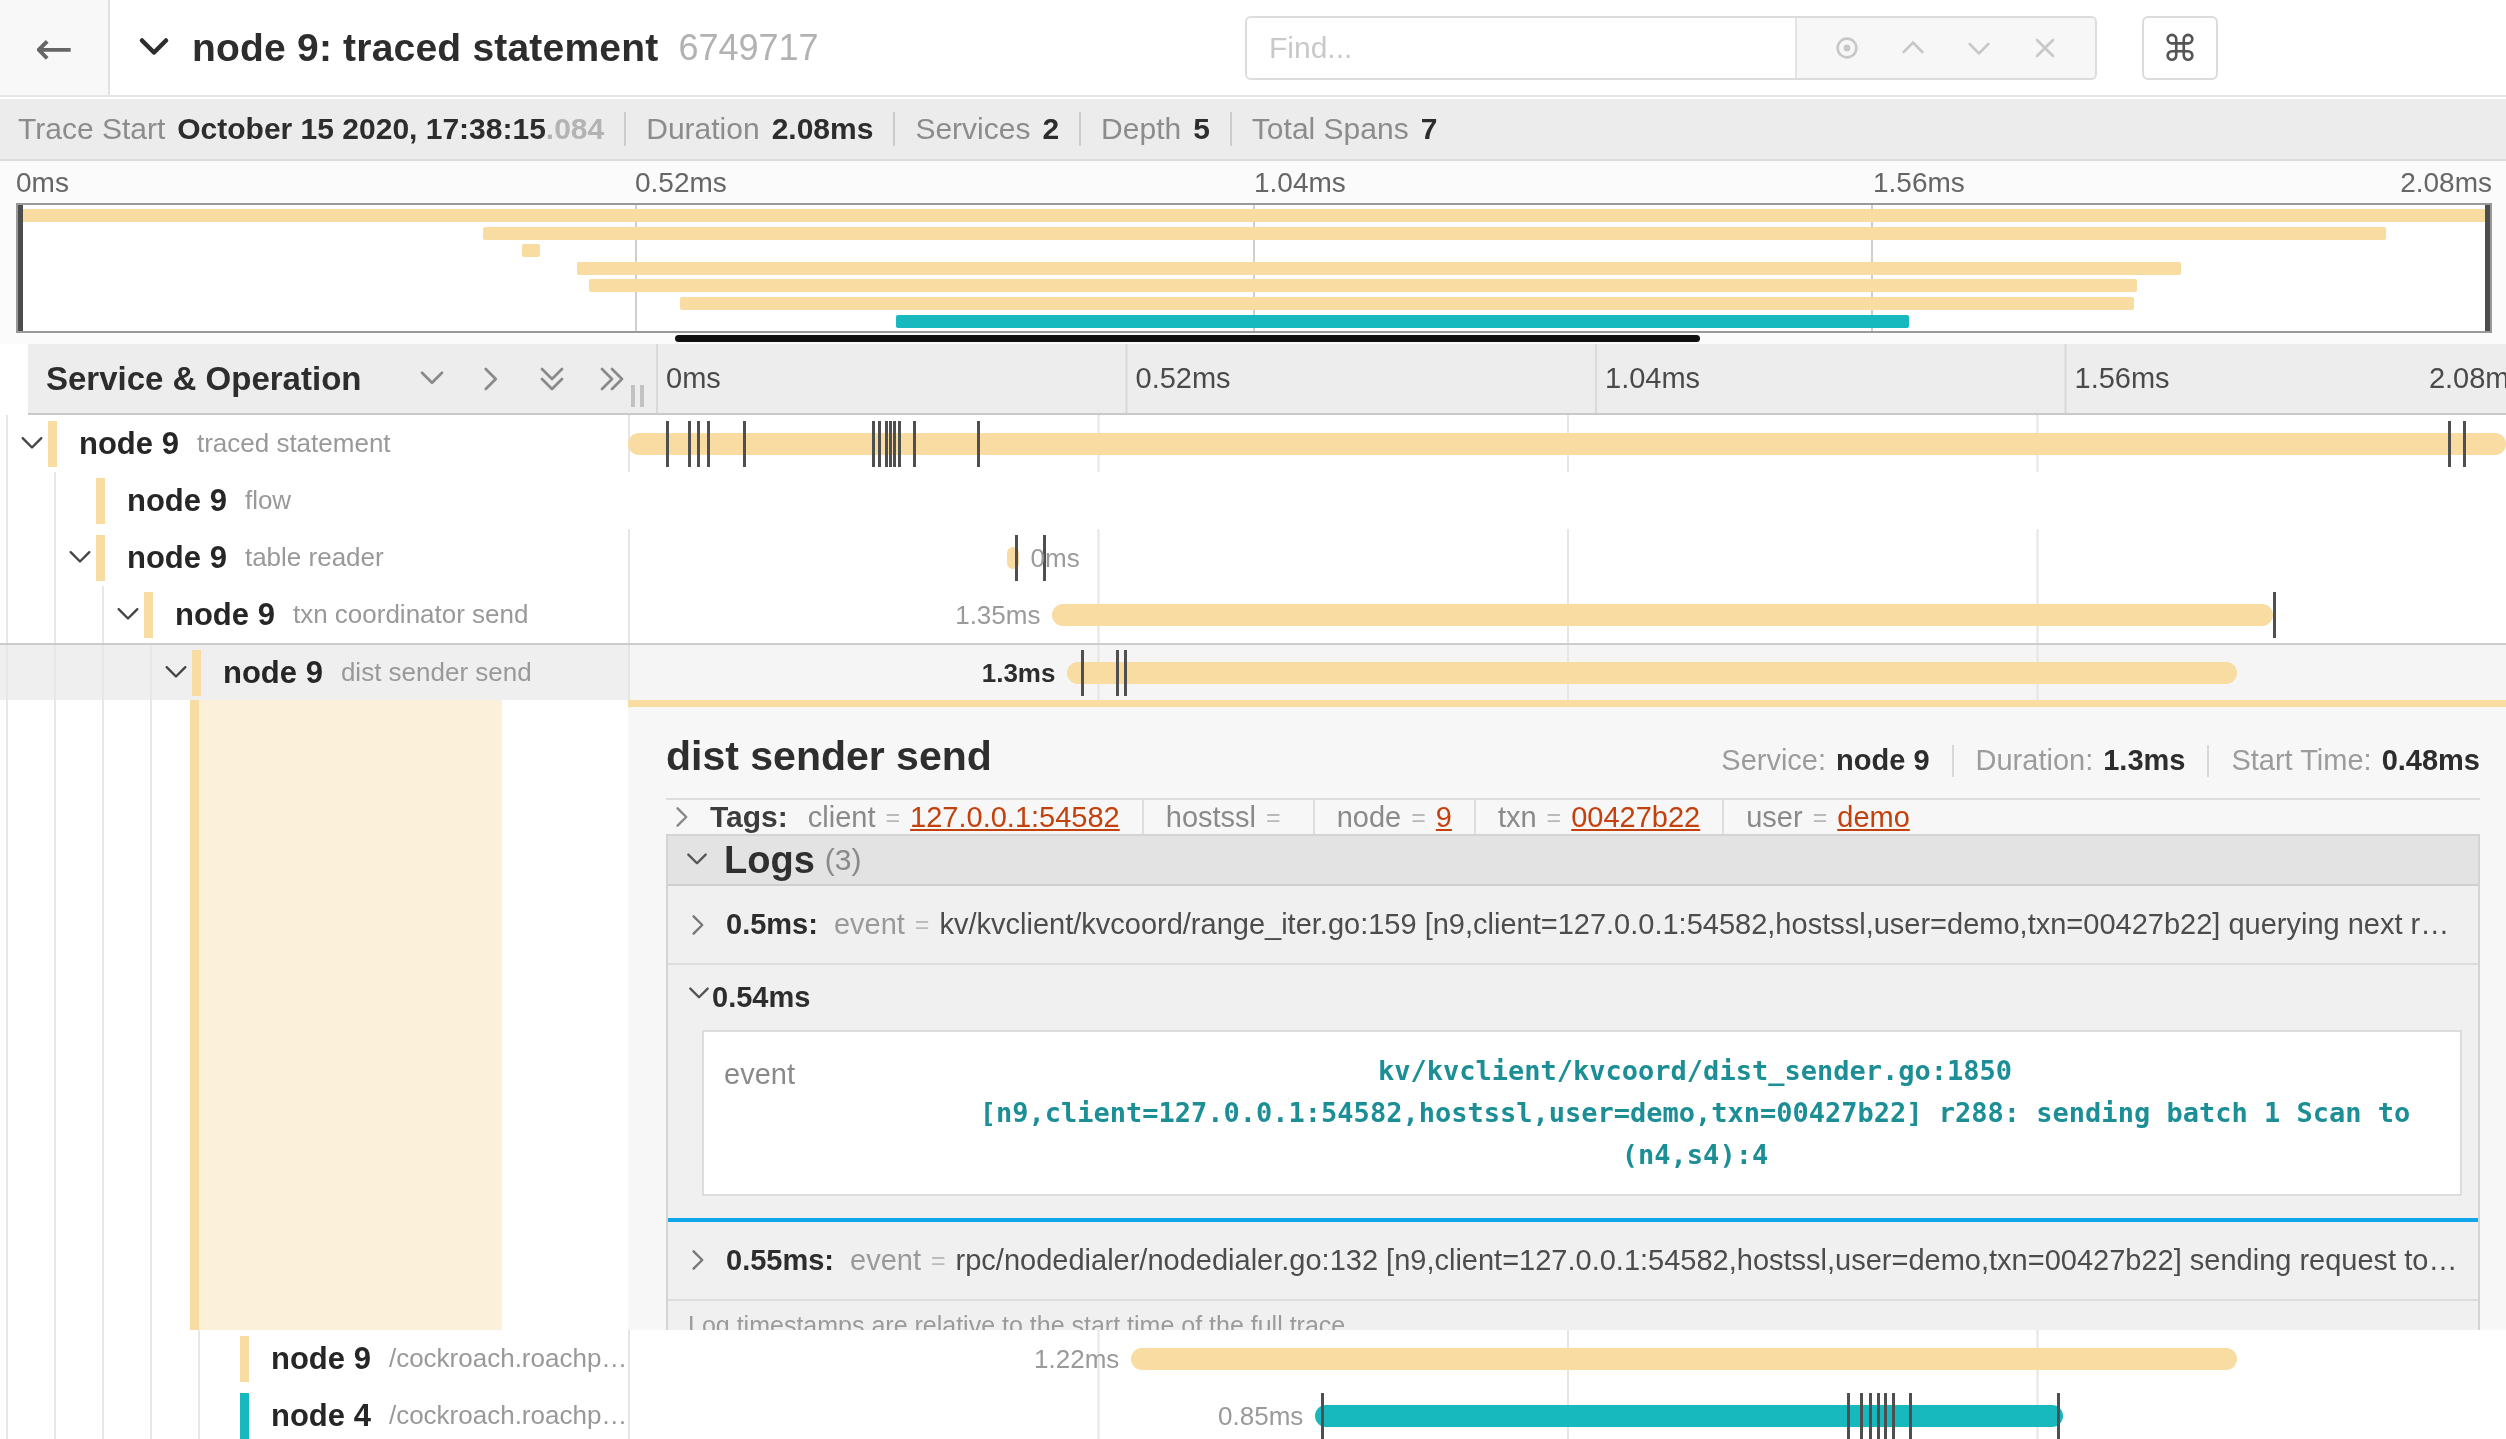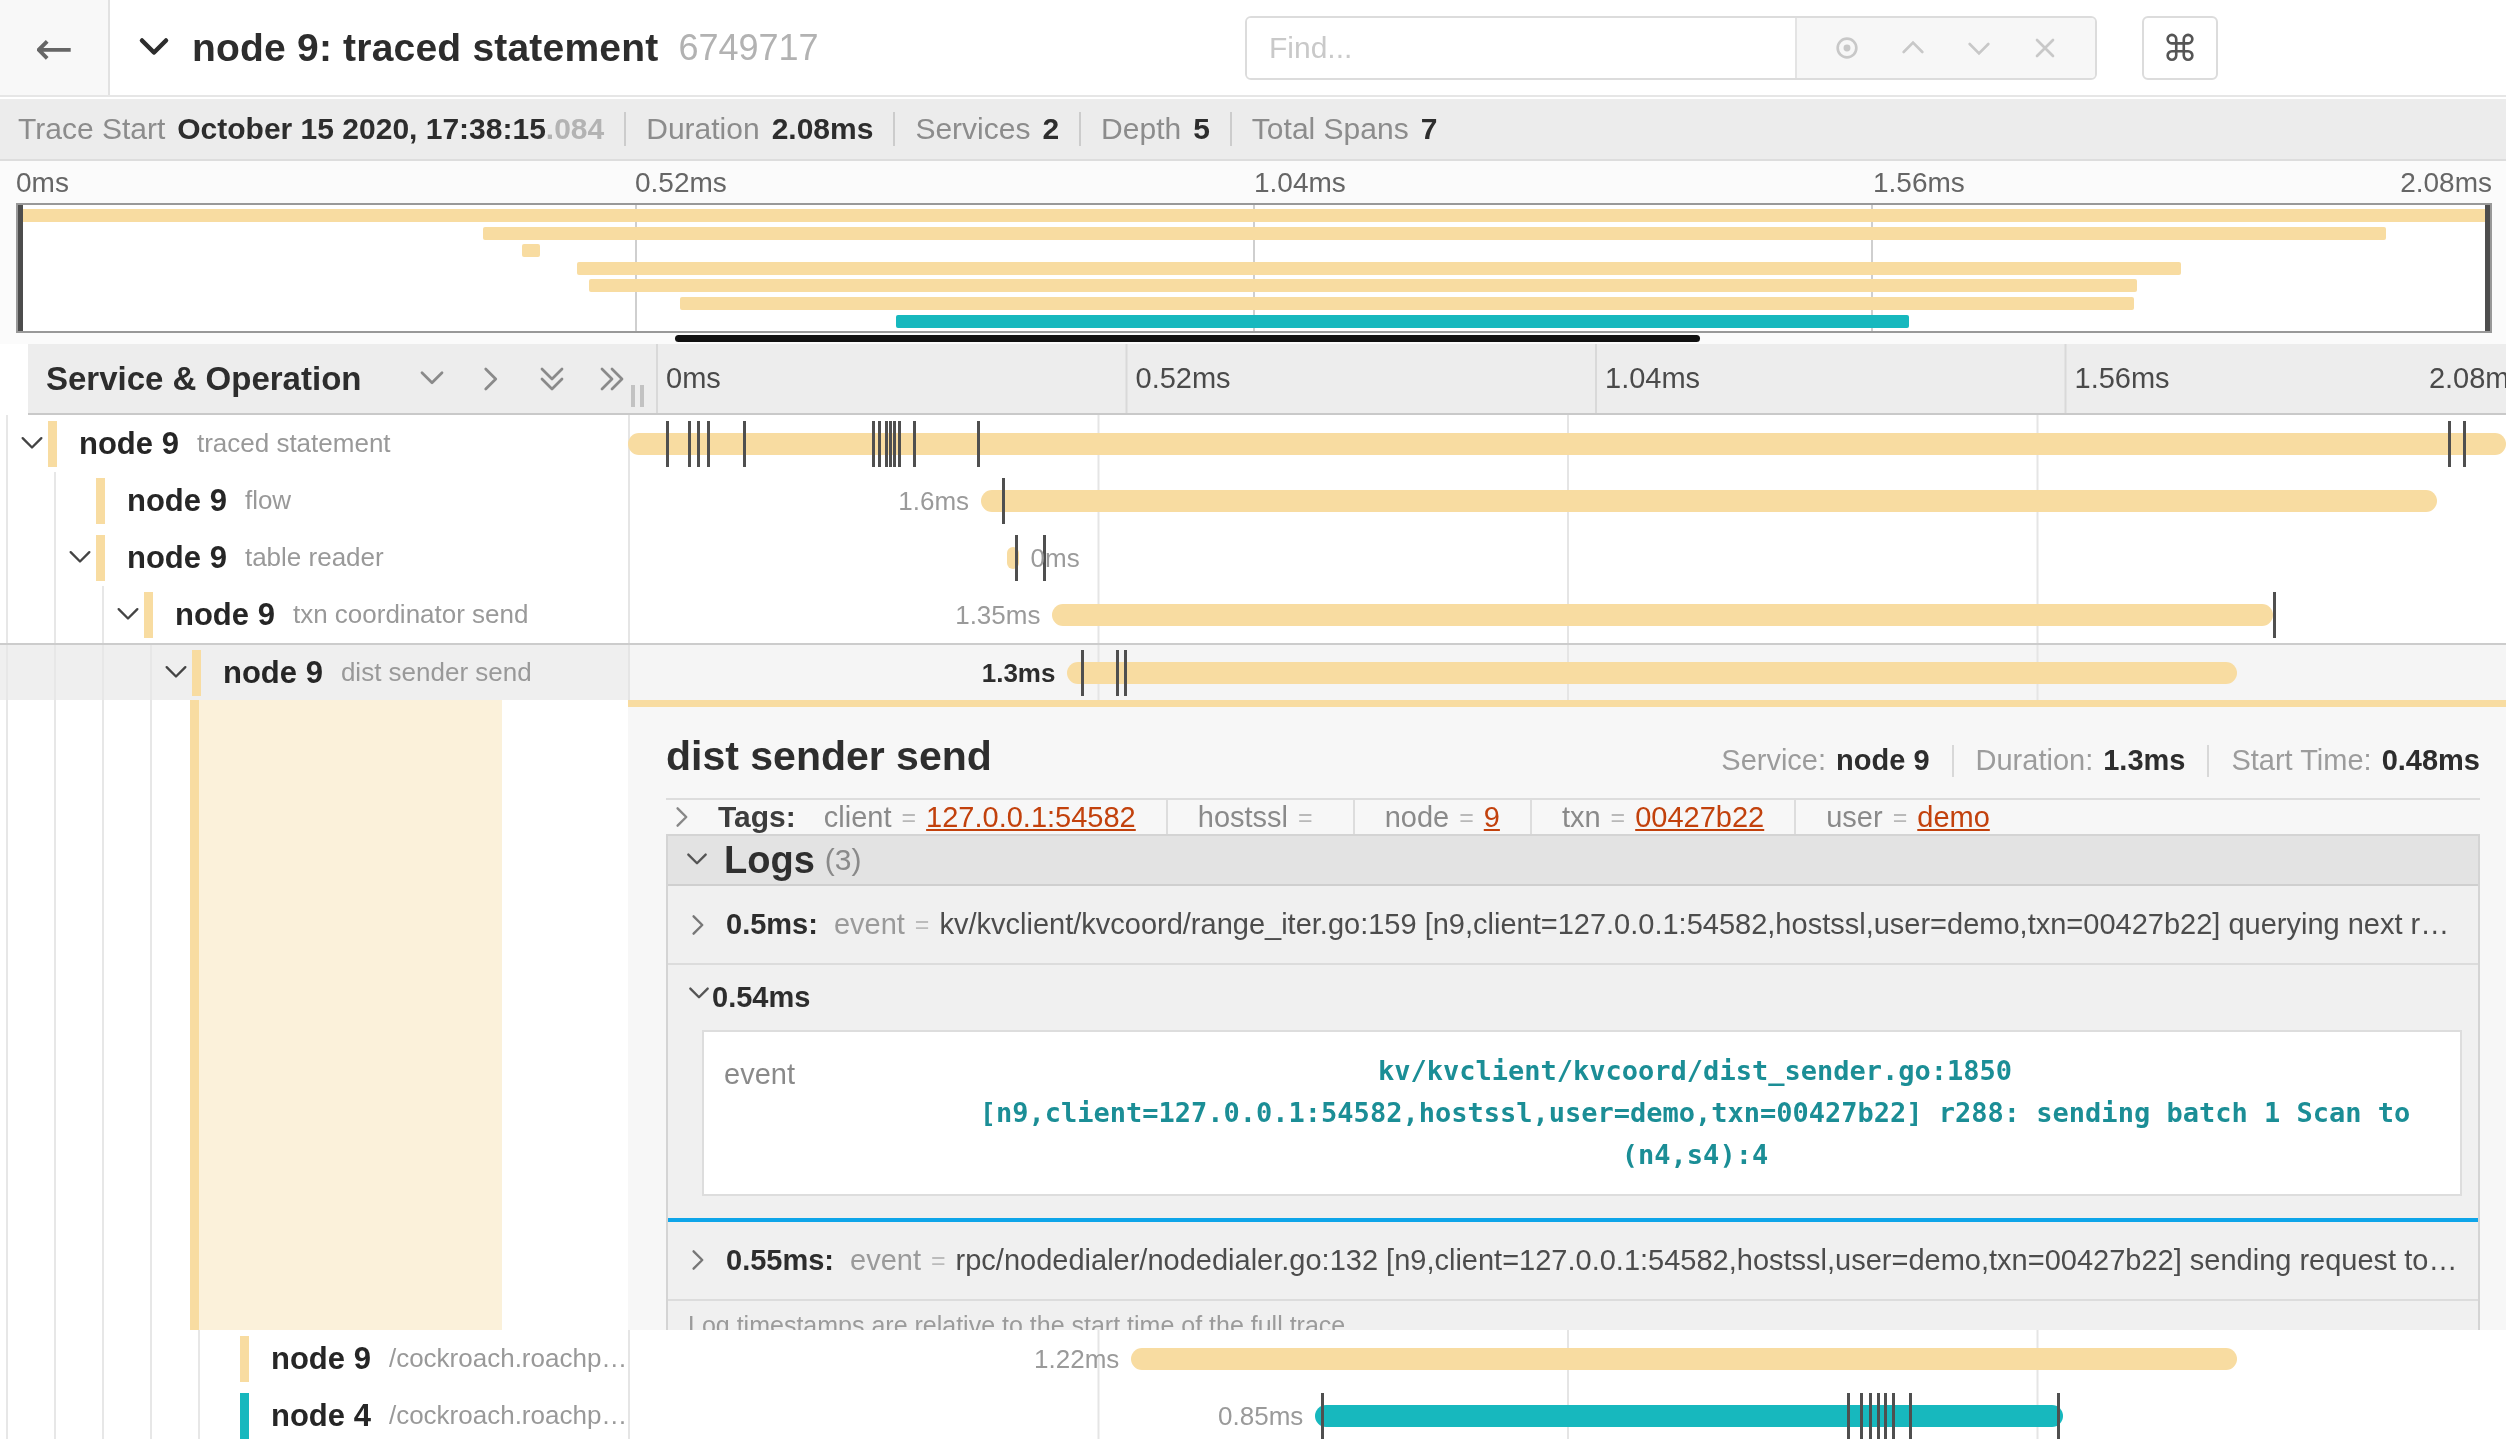--- a/index.html
+++ b/index.html
@@ -71,21 +71,21 @@
   #detail-left { position:relative; width:628px; background:#fff; }
   #detail-accent-block { position:absolute; left:190px; top:0; bottom:0; width:312px; background:#fbf1da; border-left:9px solid #F8DCA1; }
   #detail-panel { position:relative; flex:1; background:#f7f7f7; border-top:7px solid #F8DCA1; padding:0 26px 0 38px; display:flex; flex-direction:column; overflow:hidden; }
   .d-head { margin-top:26px; display:flex; align-items:baseline; }
   #d-op { font-size:41px; font-weight:700; color:#2e2e2e; }
   #d-fields { margin-left:auto; display:flex; align-items:center; font-size:29px; }
   #d-fields .flbl { color:#9c9c9c; margin-right:10px; }
   #d-fields .fval { color:#2d2d2d; font-weight:700; }
   #d-fields .sep { width:2px; height:32px; background:#d8d8d8; margin:0 22px; }
   .d-hr { border-top:2px solid #ddd; margin-top:18px; }
-  #tags-row { height:56px; display:flex; align-items:center; font-size:29px;gap:8px; }
+  #tags-row { height:56px; display:flex; align-items:center; font-size:29px; }
   #tags-row .tchev { margin:0 14px 0 4px; display:flex; }
   #tags-label { font-size:30px; font-weight:700; color:#3d3d3d; margin-right:20px; }
   .tag { display:flex; align-items:center; }
   .tag .k { color:#8a8a8a; }
   .tag .eq { color:#b9b9b9; font-size:25px; margin:0 10px; }
   .tag .v { color:#c2410c;text-decoration:underline; }
   .tag-sep { width:2px; height:34px; background:#ddd; margin:0 22px; }
   #logs { border:2px solid #d4d4d4; background:#f0f0f0; }
   #logs-head { height:50px; background:#e3e3e3; border-bottom:2px solid #cfcfcf; display:flex; align-items:center; padding-left:16px; cursor:pointer; }
   #logs-head .lchev { display:flex; margin-right:14px; }
@@ -266,25 +266,20 @@
       </div>
     </div>
     <div class="srow">
       <div class="tree" style="padding-left: 66px;">
         <i class="guide" style="left: 6px;"></i>
         <i class="guide" style="left: 54px;"></i>
         <span class="chev"></span>
         <span class="cbar" style="background: rgb(248, 220, 161);"></span>
         <span class="svc">node 9</span>
         <span class="op">flow</span>
-      </div>
-      <div class="track">
-        <div class="sbar" style="left: 18.8%; width: 77.5%; background: rgb(248, 220, 161);"></div>
-        <i class="stick" style="left: 19.9%;"></i>
-        <span class="dur" style="right: calc(81.2% + 12px);">1.6ms</span>
       </div>
     </div>
     <div class="srow">
       <div class="tree" style="padding-left: 66px;">
         <i class="guide" style="left: 6px;"></i>
         <i class="guide" style="left: 54px;"></i>
         <span class="chev">
           <svg width="28" height="28" viewBox="0 0 24 24" fill="none" stroke="#444" stroke-width="2" stroke-linecap="round" stroke-linejoin="round">
             <path d="M4 7 l8 8 l8 -8"></path>
           </svg>

